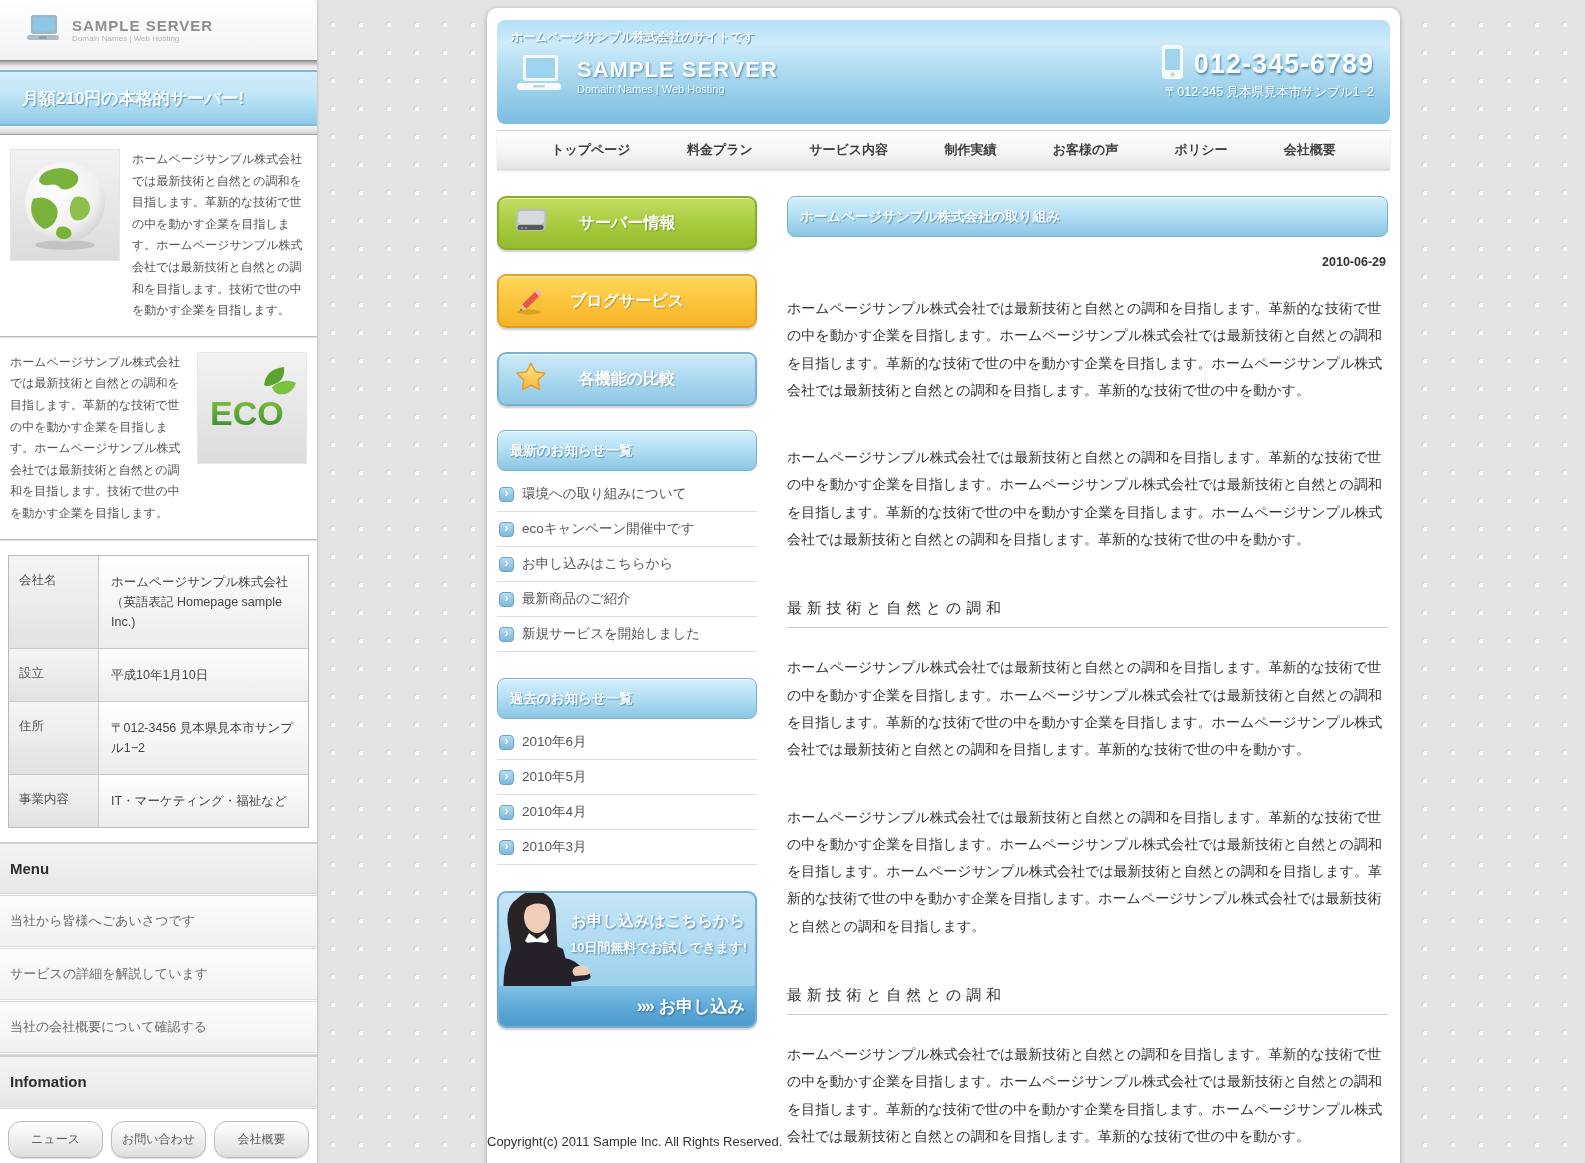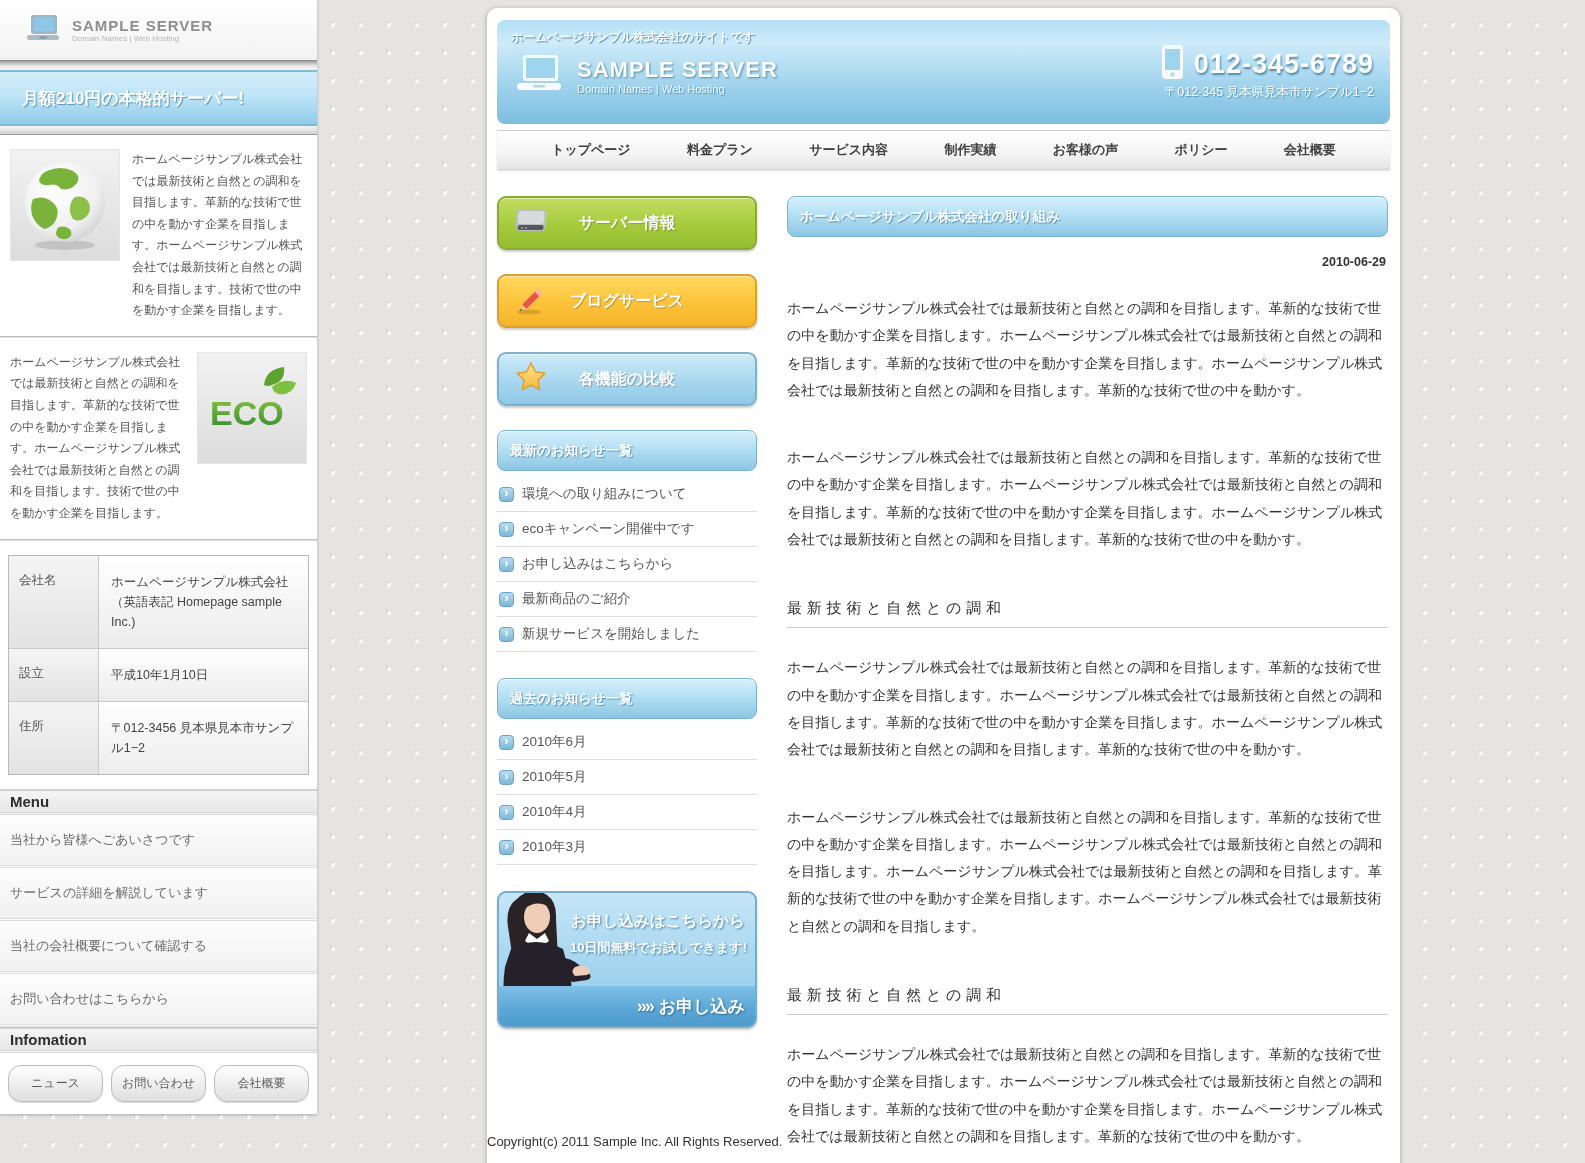--- a/index.html
+++ b/index.html
@@ -43,21 +43,21 @@
            display:flex; align-items:center; justify-content:center; }
   .sb-div{ height:2px; background:linear-gradient(#cfcfcf,#f1f1f1); border-top:1px solid #bdbdbd; }
 
   .sb-table{ margin:14px 8px; border:1px solid #b9b9b9; background:#fff; }
   .sb-row{ display:flex; border-bottom:1px solid #c9c9c9; background:linear-gradient(#ffffff,#ececec); }
   .sb-row:last-child{ border-bottom:none; }
   .sb-row .lbl{ width:90px; padding:16px 10px; font-size:12.5px; color:#555;
                 background:linear-gradient(#f5f5f5,#e2e2e2); border-right:1px solid #c9c9c9; }
   .sb-row .val{ flex:1; padding:16px 12px; font-size:12.5px; color:#444; line-height:1.6; }
 
-  .sb-h{ padding:2px 10px; font-size:15px; font-weight:bold; color:#2e2e2e;
+  .sb-h{ padding:16px 10px; font-size:15px; font-weight:bold; color:#2e2e2e;
          background:linear-gradient(#f4f4f4,#e7e7e7); border-top:2px solid #cfcfcf; border-bottom:3px double #d8d8d8; }
   .sb-menu-item{ padding:16px 10px; font-size:13px; color:#6a6a6a;
                  background:linear-gradient(#fdfdfd,#f1f1f1); border-bottom:3px double #dcdcdc; cursor:pointer; }
   .sb-buttons{ display:flex; gap:8px; padding:12px 8px; background:#fff; }
   .sb-btn{ flex:1; text-align:center; padding:9px 4px; font-size:12px; color:#5d5d5d;
            background:linear-gradient(#ffffff,#dedede); border:1px solid #bdbdbd; border-radius:13px;
            box-shadow:0 1px 1px rgba(0,0,0,.15); cursor:pointer; }
 
   
   .card{ position:absolute; left:487px; top:8px; width:913px; min-height:1125px;
@@ -203,27 +203,30 @@
       </div>
     </div>
     <div class="sb-row">
       <div class="lbl">設立</div>
       <div class="val">平成10年1月10日</div>
     </div>
     <div class="sb-row">
       <div class="lbl">住所</div>
       <div class="val">〒012-3456 見本県見本市サンプル1−2</div>
     </div>
+    <div class="sb-row">
+      <div class="lbl">事業内容</div>
+      <div class="val">IT・マーケティング・福祉など</div>
+    </div>
   </div>
 
   <div class="sb-h">Menu</div>
   <div class="sb-menu-item">当社から皆様へごあいさつです</div>
   <div class="sb-menu-item">サービスの詳細を解説しています</div>
   <div class="sb-menu-item">当社の会社概要について確認する</div>
-  <div class="sb-menu-item">お問い合わせはこちらから</div>
 
   <div class="sb-h">Infomation</div>
   <div class="sb-buttons">
     <div class="sb-btn">ニュース</div>
     <div class="sb-btn">お問い合わせ</div>
     <div class="sb-btn">会社概要</div>
   </div>
 
 </div>
 

